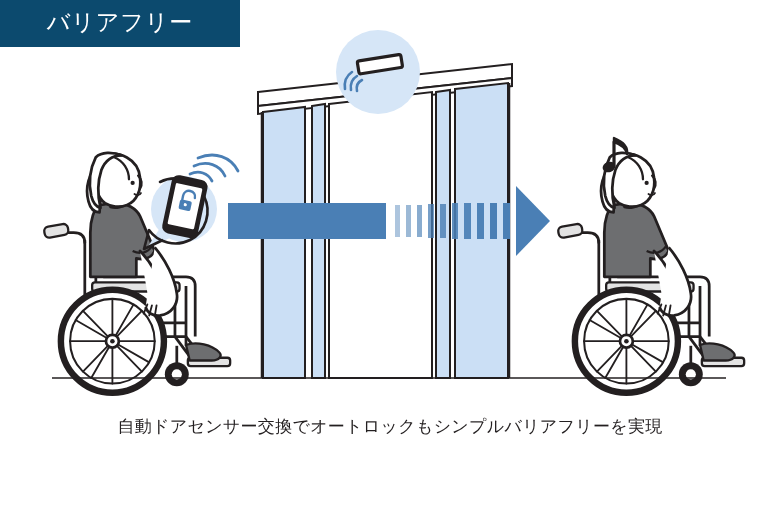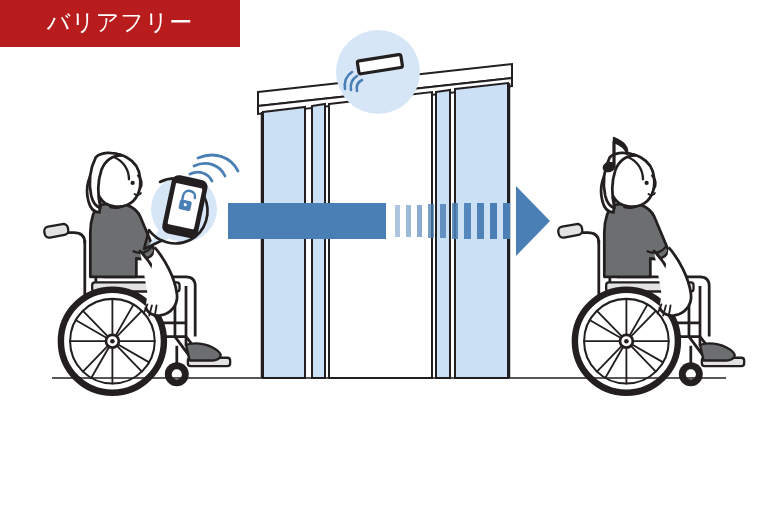--- a/index.html
+++ b/index.html
@@ -22,21 +22,21 @@
     height: 512px;
   }
 
   
   .badge {
     position: absolute;
     left: 0;
     top: 0;
     width: 240px;
     height: 47px;
-    background: #b91c1c;
+    background: #0c4a6e;
     display: flex;
     align-items: center;
     justify-content: center;
     box-sizing: border-box;
     padding-bottom: 2px;
   }
   .badge-label {
     color: #ffffff;
     font-size: 23px;
     letter-spacing: 1px;
@@ -248,14 +248,15 @@
       <line x1="258" y1="378" x2="512" y2="378"></line>
       <line x1="512" y1="378" x2="726" y2="378"></line>
     </g>
 
   </svg>
 
   <div class="badge">
     <span class="badge-label">バリアフリー</span>
   </div>
 
+  <div class="caption">自動ドアセンサー交換でオートロックもシンプルバリアフリーを実現</div>
 
 </div>
 
 </body></html>

